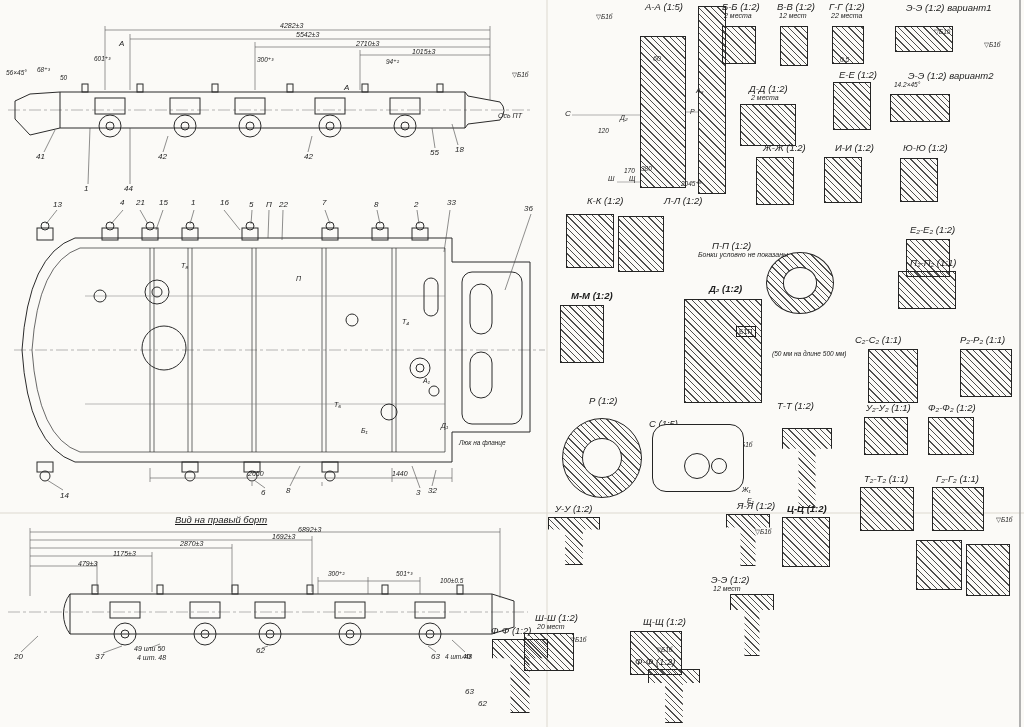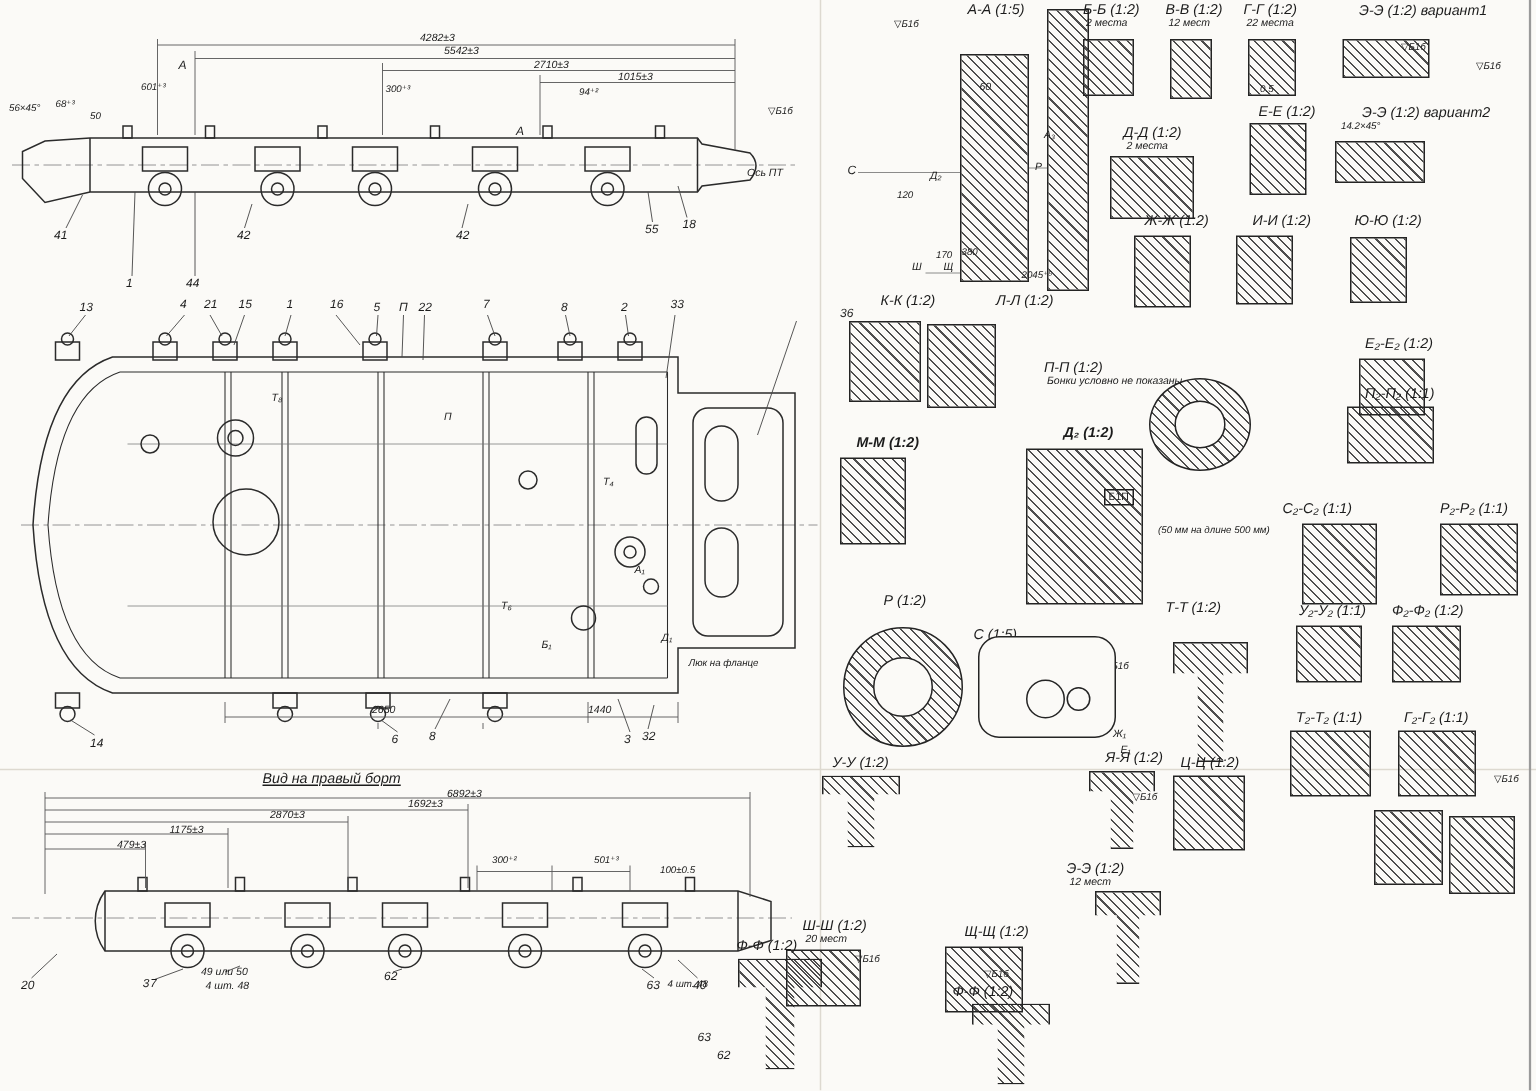--- a/index.html
+++ b/index.html
@@ -268,21 +268,21 @@
     <div class="lbl" style="left: 159px; top: 199px;">15</div>
     <div class="lbl" style="left: 191px; top: 199px;">1</div>
     <div class="lbl" style="left: 220px; top: 199px;">16</div>
     <div class="lbl" style="left: 249px; top: 201px;">5</div>
     <div class="lbl" style="left: 266px; top: 201px;">П</div>
     <div class="lbl" style="left: 279px; top: 201px;">22</div>
     <div class="lbl" style="left: 322px; top: 199px;">7</div>
     <div class="lbl" style="left: 374px; top: 201px;">8</div>
     <div class="lbl" style="left: 414px; top: 201px;">2</div>
     <div class="lbl" style="left: 447px; top: 199px;">33</div>
-    <div class="lbl" style="left: 524px; top: 205px; margin-left: 36px;">36</div>
+    <div class="lbl" style="left: 524px; top: 205px;">36</div>
     <div class="lbl" style="left: 60px; top: 492px;">14</div>
     <div class="lbl" style="left: 261px; top: 489px;">6</div>
     <div class="lbl" style="left: 286px; top: 487px;">8</div>
     <div class="lbl" style="left: 416px; top: 489px;">3</div>
     <div class="lbl" style="left: 428px; top: 487px;">32</div>
     <div class="lbl s7" style="left: 248px; top: 470px;">2650</div>
     <div class="lbl s7" style="left: 392px; top: 470px;">1440</div>
     <div class="lbl s7" style="left: 181px; top: 262px;">Т₈</div>
     <div class="lbl s7" style="left: 296px; top: 275px;">П</div>
     <div class="lbl s7" style="left: 402px; top: 318px;">Т₄</div>
@@ -358,21 +358,21 @@
     <div class="lbl sec-label" style="left: 763px; top: 143px;">Ж-Ж (1:2)</div>
     <div class="shape rect" style="left: 756px; top: 157px; width: 38px; height: 48px;"></div>
     <div class="lbl sec-label" style="left: 835px; top: 143px;">И-И (1:2)</div>
     <div class="shape rect" style="left: 824px; top: 157px; width: 38px; height: 46px;"></div>
     <div class="lbl sec-label" style="left: 903px; top: 143px;">Ю-Ю (1:2)</div>
     <div class="shape rect" style="left: 900px; top: 158px; width: 38px; height: 44px;"></div>
     <div class="lbl sec-label" style="left: 587px; top: 196px;">К-К (1:2)</div>
     <div class="shape rect" style="left: 566px; top: 214px; width: 48px; height: 54px;"></div>
     <div class="lbl sec-label" style="left: 664px; top: 196px;">Л-Л (1:2)</div>
     <div class="shape rect" style="left: 618px; top: 216px; width: 46px; height: 56px;"></div>
-    <div class="lbl sec-label" style="left: 696px; top: 241px; text-align: center;">П-П (1:2)</div>
+    <div class="lbl sec-label" style="left: 712px; top: 241px; text-align: center;">П-П (1:2)</div>
     <div class="lbl sec-note" style="left: 698px; top: 251px;">Бонки условно не показаны</div>
     <div class="shape ring" style="left: 766px; top: 252px; width: 68px; height: 62px;"></div>
     <div class="lbl sec-label" style="left: 910px; top: 225px;">Е₂-Е₂ (1:2)</div>
     <div class="shape rect" style="left: 906px; top: 239px; width: 44px; height: 38px;"></div>
     <div class="lbl sec-label" style="left: 571px; top: 291px; font-weight: bold;">М-М (1:2)</div>
     <div class="shape rect" style="left: 560px; top: 305px; width: 44px; height: 58px;"></div>
     <div class="lbl sec-label" style="left: 709px; top: 284px; font-weight: bold;">Д₂ (1:2)</div>
     <div class="shape rect" style="left: 684px; top: 299px; width: 78px; height: 104px;"></div>
     <div class="lbl sec-label" style="left: 910px; top: 258px;">П₂-П₂ (1:1)</div>
     <div class="shape rect" style="left: 898px; top: 271px; width: 58px; height: 38px;"></div>
@@ -393,21 +393,21 @@
     <div class="lbl sec-label" style="left: 864px; top: 474px;">Т₂-Т₂ (1:1)</div>
     <div class="shape rect" style="left: 860px; top: 487px; width: 54px; height: 44px;"></div>
     <div class="lbl sec-label" style="left: 936px; top: 474px;">Г₂-Г₂ (1:1)</div>
     <div class="shape rect" style="left: 932px; top: 487px; width: 52px; height: 44px;"></div>
     <div class="shape rect" style="left: 916px; top: 540px; width: 46px; height: 50px;"></div>
     <div class="shape rect" style="left: 966px; top: 544px; width: 44px; height: 52px;"></div>
     <div class="lbl sec-label" style="left: 555px; top: 504px;">У-У (1:2)</div>
     <div class="shape bolt" style="left: 548px; top: 517px; width: 52px; height: 48px;"></div>
     <div class="lbl sec-label" style="left: 737px; top: 501px;">Я-Я (1:2)</div>
     <div class="shape bolt" style="left: 726px; top: 514px; width: 44px; height: 52px;"></div>
-    <div class="lbl sec-label" style="left: 787px; top: 504px;">Ц-Ц (1:2)</div>
+    <div class="lbl sec-label" style="left: 787px; top: 504px; font-weight: bold;">Ц-Ц (1:2)</div>
     <div class="shape rect" style="left: 782px; top: 517px; width: 48px; height: 50px;"></div>
     <div class="lbl sec-label" style="left: 711px; top: 575px;">Э-Э (1:2)</div>
     <div class="lbl sec-note" style="left: 713px; top: 585px;">12 мест</div>
     <div class="shape bolt" style="left: 730px; top: 594px; width: 44px; height: 62px;"></div>
     <div class="lbl sec-label" style="left: 535px; top: 613px;">Ш-Ш (1:2)</div>
     <div class="lbl sec-note" style="left: 537px; top: 623px;">20 мест</div>
     <div class="shape rect" style="left: 524px; top: 633px; width: 50px; height: 38px;"></div>
     <div class="lbl sec-label" style="left: 643px; top: 617px;">Щ-Щ (1:2)</div>
     <div class="shape rect" style="left: 630px; top: 631px; width: 52px; height: 44px;"></div>
     <div class="lbl sec-label" style="left: 491px; top: 626px;">Ф-Ф (1:2)</div>

